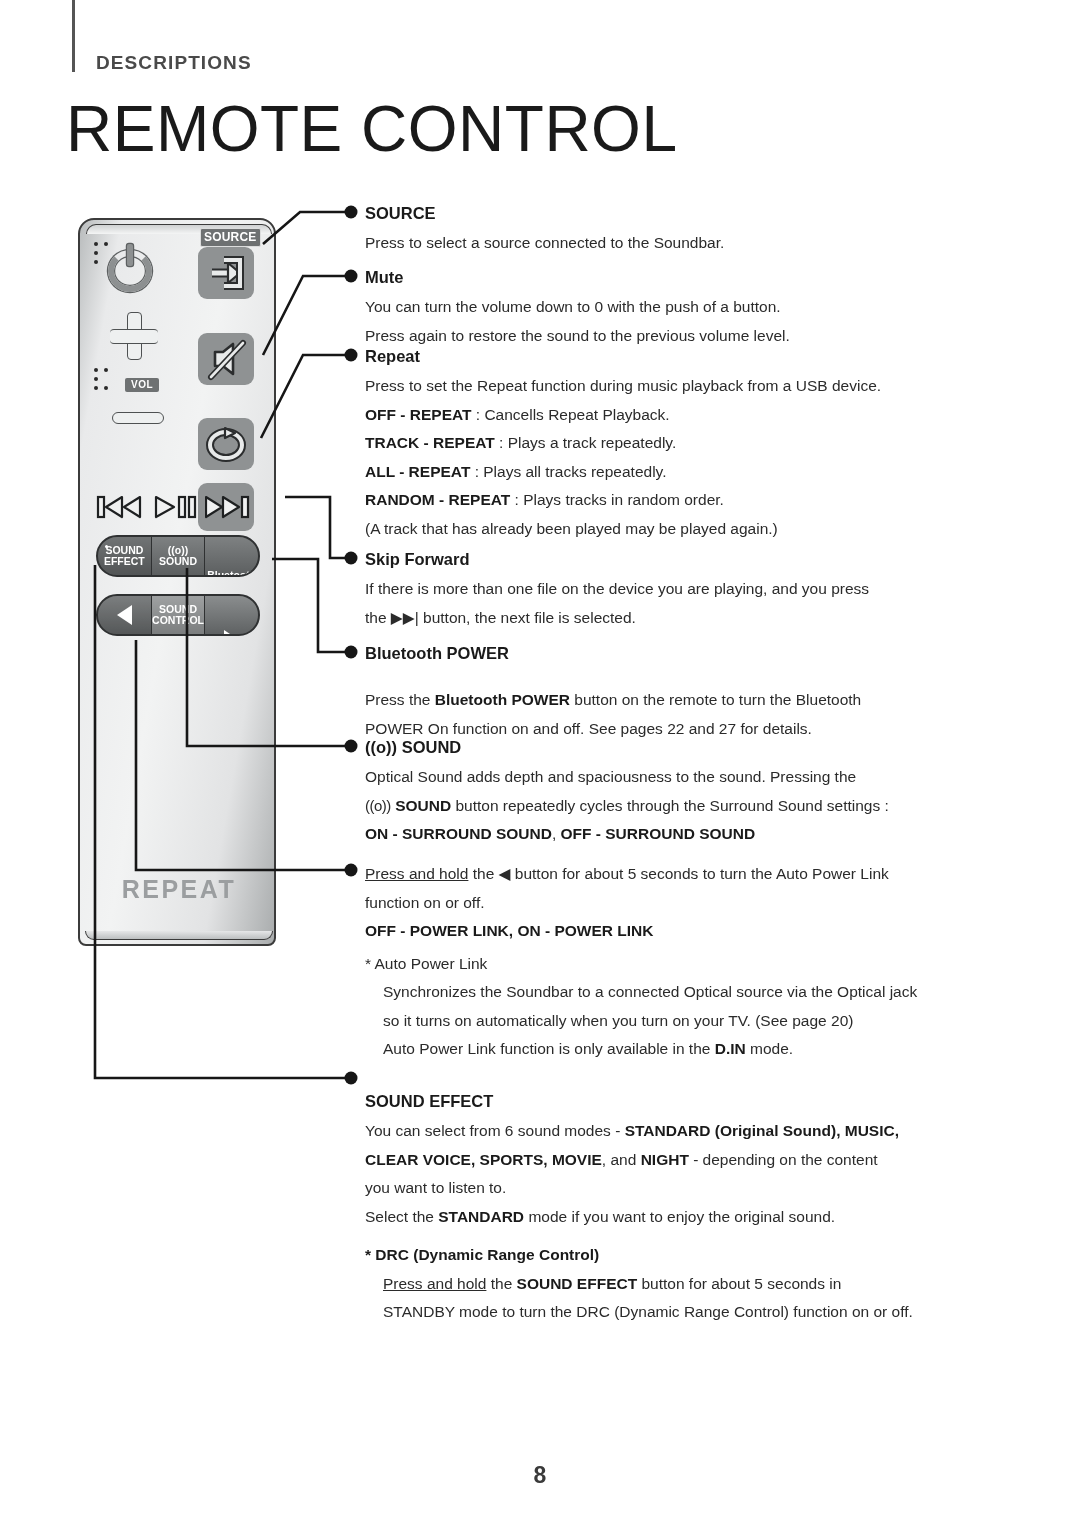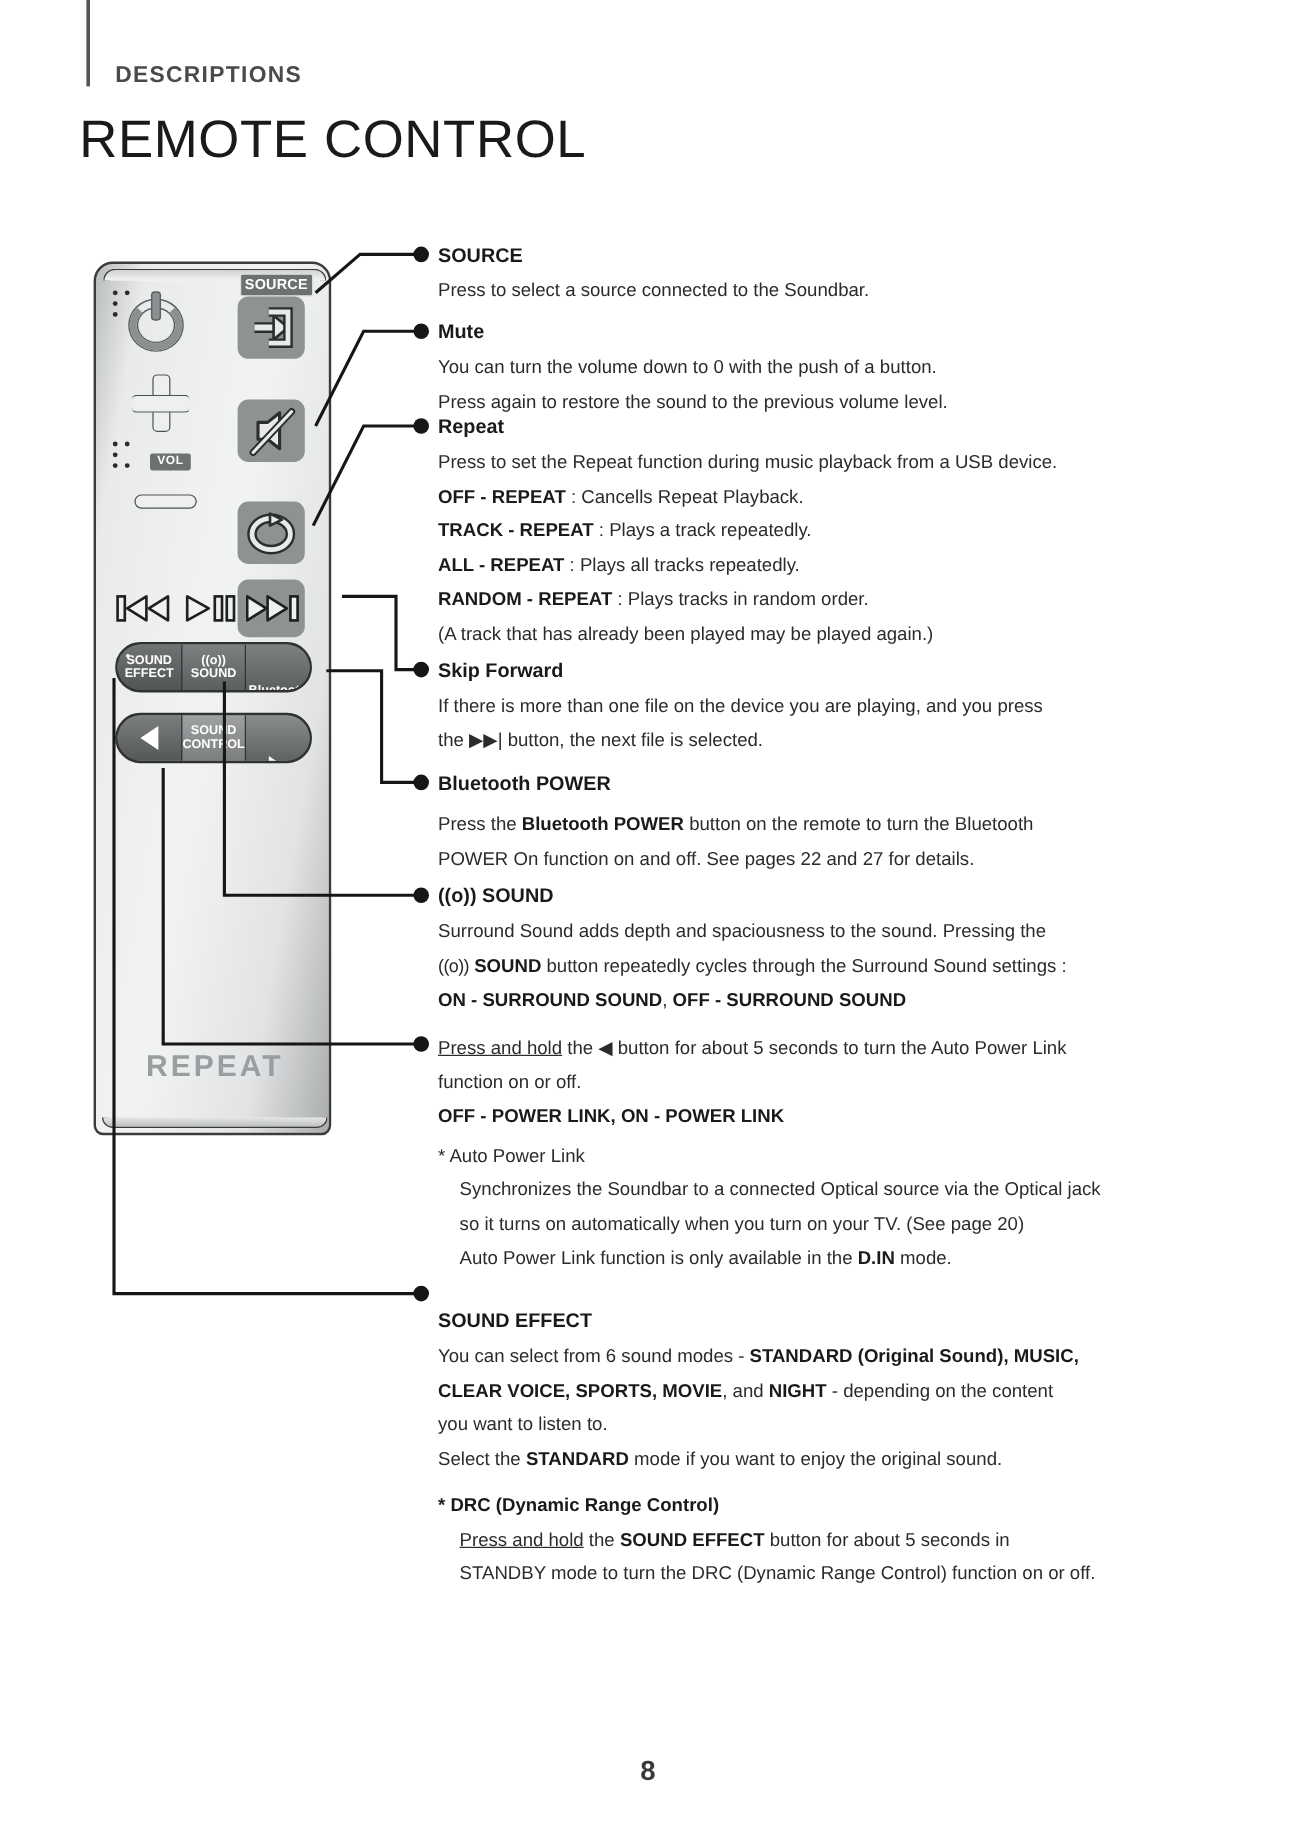--- a/index.html
+++ b/index.html
@@ -31,21 +31,21 @@
     top: 52px;
     font-size: 19px;
     font-weight: bold;
     letter-spacing: 1.1px;
     color: #4a4a4a;
   }
   #page-title {
     position: absolute;
     left: 66px;
     top: 92px;
-    font-size: 44px;
+    font-size: 64px;
     font-weight: normal;
     letter-spacing: 0.5px;
     color: #1a1a1a;
     white-space: nowrap;
   }
 
   
   #remote-figure {
     position: absolute;
     left: 78px;
@@ -490,27 +490,27 @@
   </div>
 
   <div class="blk" style="top:356px;">
     <div class="hd">Skip Forward</div>
     <div class="bd" style="margin-top:5px;">If there is more than one file on the device you are playing, and you press</div>
     <div class="bd">the ▶▶| button, the next file is selected.</div>
   </div>
 
   <div class="blk" style="top:450px;">
     <div class="hd">Bluetooth POWER</div>
-    <div class="bd" style="margin-top:10px;">Press the <b>Bluetooth POWER</b> button on the remote to turn the Bluetooth</div>
+    <div class="bd" style="margin-top:22px;">Press the <b>Bluetooth POWER</b> button on the remote to turn the Bluetooth</div>
     <div class="bd">POWER On function on and off. See pages 22 and 27 for details.</div>
   </div>
 
   <div class="blk" style="top:544px;">
     <div class="hd">((o)) SOUND</div>
-    <div class="bd" style="margin-top:5px;">Surround Sound adds depth and spaciousness to the sound. Pressing the</div>
+    <div class="bd" style="margin-top:5px;">Optical Sound adds depth and spaciousness to the sound. Pressing the</div>
     <div class="bd"><span class="glyph-sound">((o))</span> <b>SOUND</b> button repeatedly cycles through the Surround Sound settings :</div>
     <div class="bd"><b>ON - SURROUND SOUND</b>, <b>OFF - SURROUND SOUND</b></div>
   </div>
 
   <div class="blk" style="top:668px;">
     <div class="bd"><span class="u">Press and hold</span> the ◀ button for about 5 seconds to turn the Auto Power Link</div>
     <div class="bd">function on or off.</div>
     <div class="bd"><b>OFF - POWER LINK, ON - POWER LINK</b></div>
     <div class="bd" style="margin-top:4px;">* Auto Power Link</div>
     <div class="bd ind">Synchronizes the Soundbar to a connected Optical source via the Optical jack</div>

